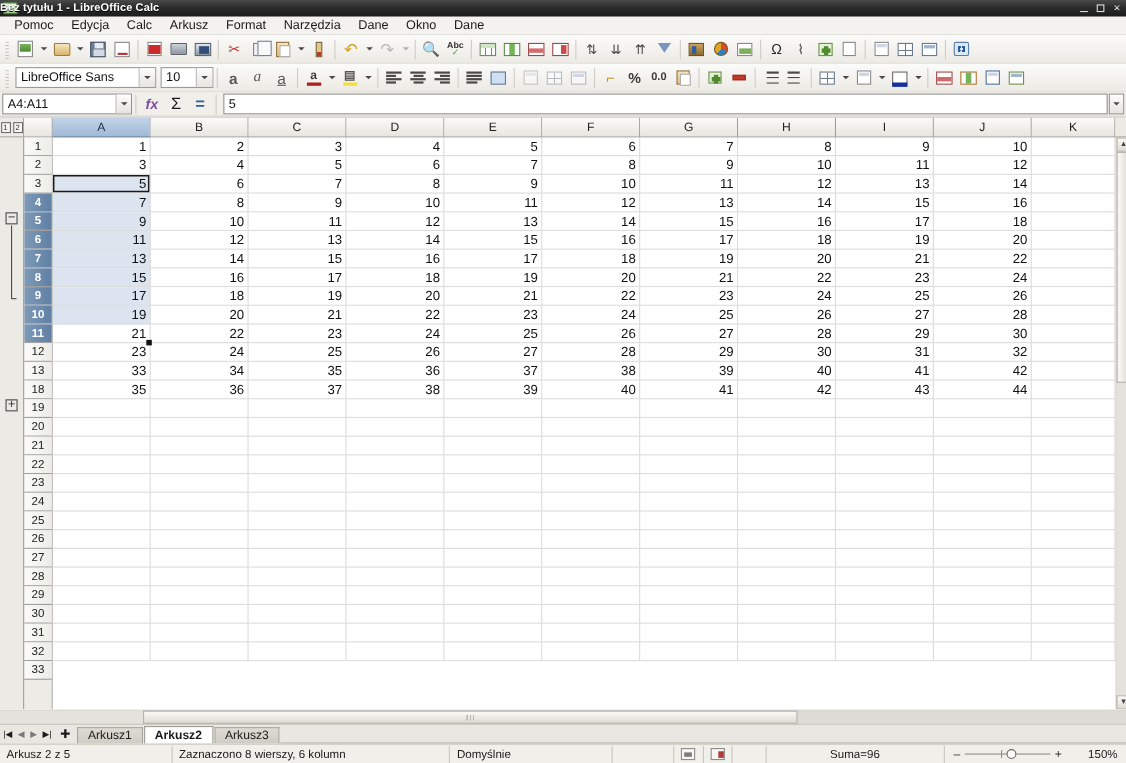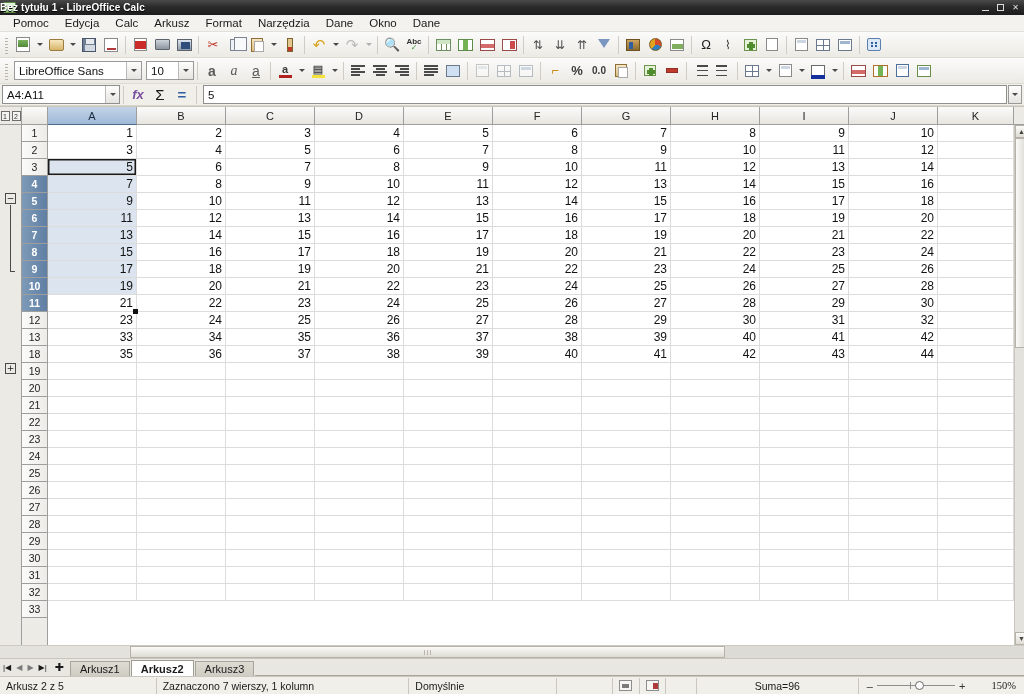--- a/index.html
+++ b/index.html
@@ -1059,35 +1059,35 @@
       <span class="addsheet">✚</span>
     </div>
     <div class="sheettab">Arkusz1</div>
     <div class="sheettab active">Arkusz2</div>
     <div class="sheettab">Arkusz3</div>
     <div class="tab-fill"></div>
   </div>
 
   <div class="statusbar">
     <div class="sb bd" style="width:170px;">Arkusz 2 z 5</div>
-    <div class="sb bd" style="width:275px;">Zaznaczono 7 wierszy, 1 kolumn</div>
+    <div class="sb bd" style="width:275px;">Zaznaczono 8 wierszy, 6 kolumn</div>
     <div class="sb bd" style="width:160px;">Domyślnie</div>
     <div class="sb bd" style="width:60px;"></div>
     <div class="sb bd" style="width:28px;justify-content:center;">
         <span class="sb-icon a"></span>
       </div>
     <div class="sb bd" style="width:28px;justify-content:center;">
         <span class="sb-icon b"></span>
       </div>
     <div class="sb bd" style="width:32px;"></div>
     <div class="sb bd" style="width:176px;justify-content:center;">Suma=96</div>
     <div class="sb zoomslider">
       <span class="zs-minus">–</span>
       <span class="zs-track">
         <span class="zs-mid"></span>
         <span class="zs-knob"></span>
       </span>
       <span class="zs-plus">+</span>
     </div>
-    <div class="sb" style="width:54px;justify-content:flex-end;padding-right:8px;font-family:Liberation Serif, serif;">150%</div>
+    <div class="sb" style="width:54px;justify-content:flex-end;padding-right:8px;">150%</div>
   </div>
 
 </div>
 
 </body></html>

